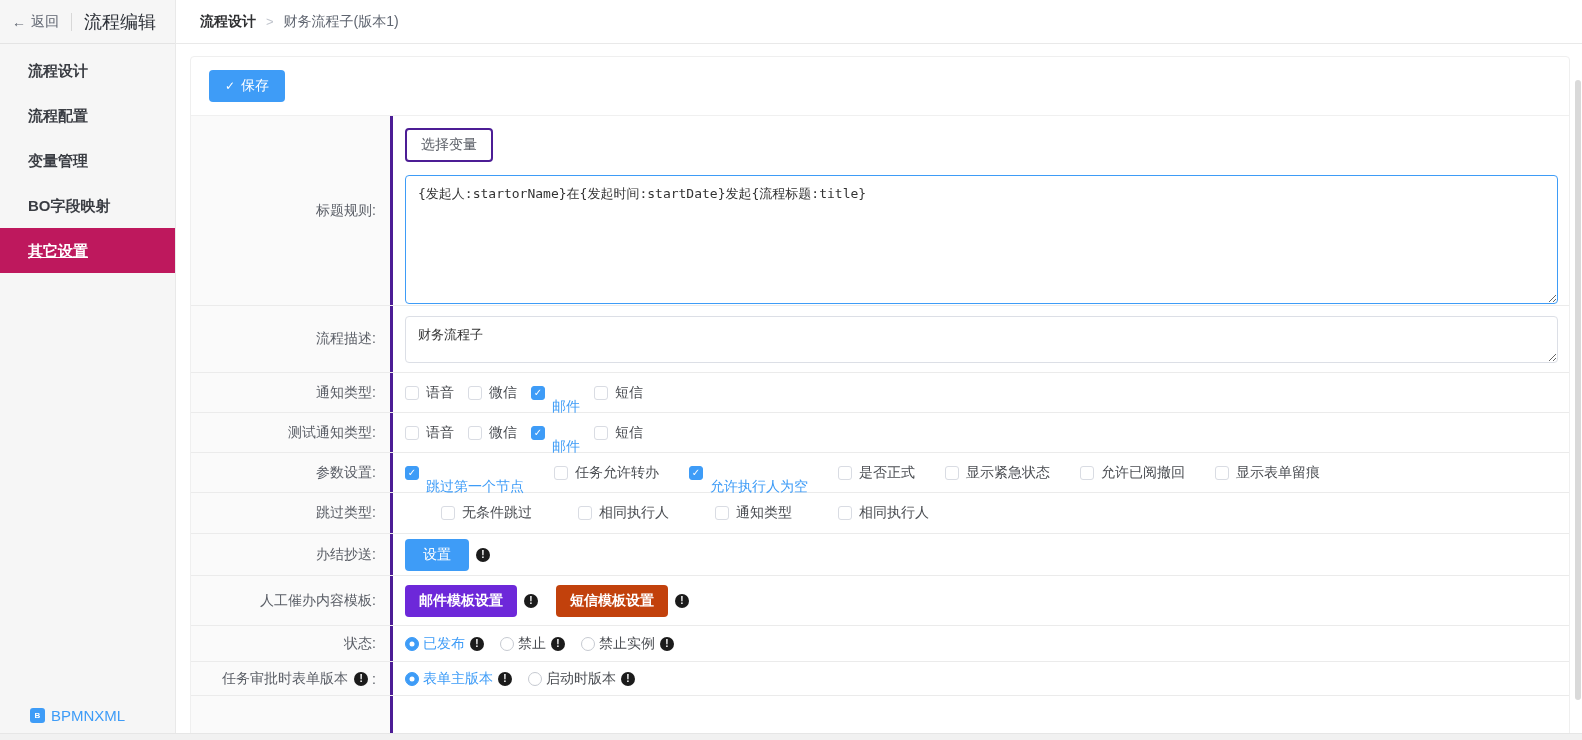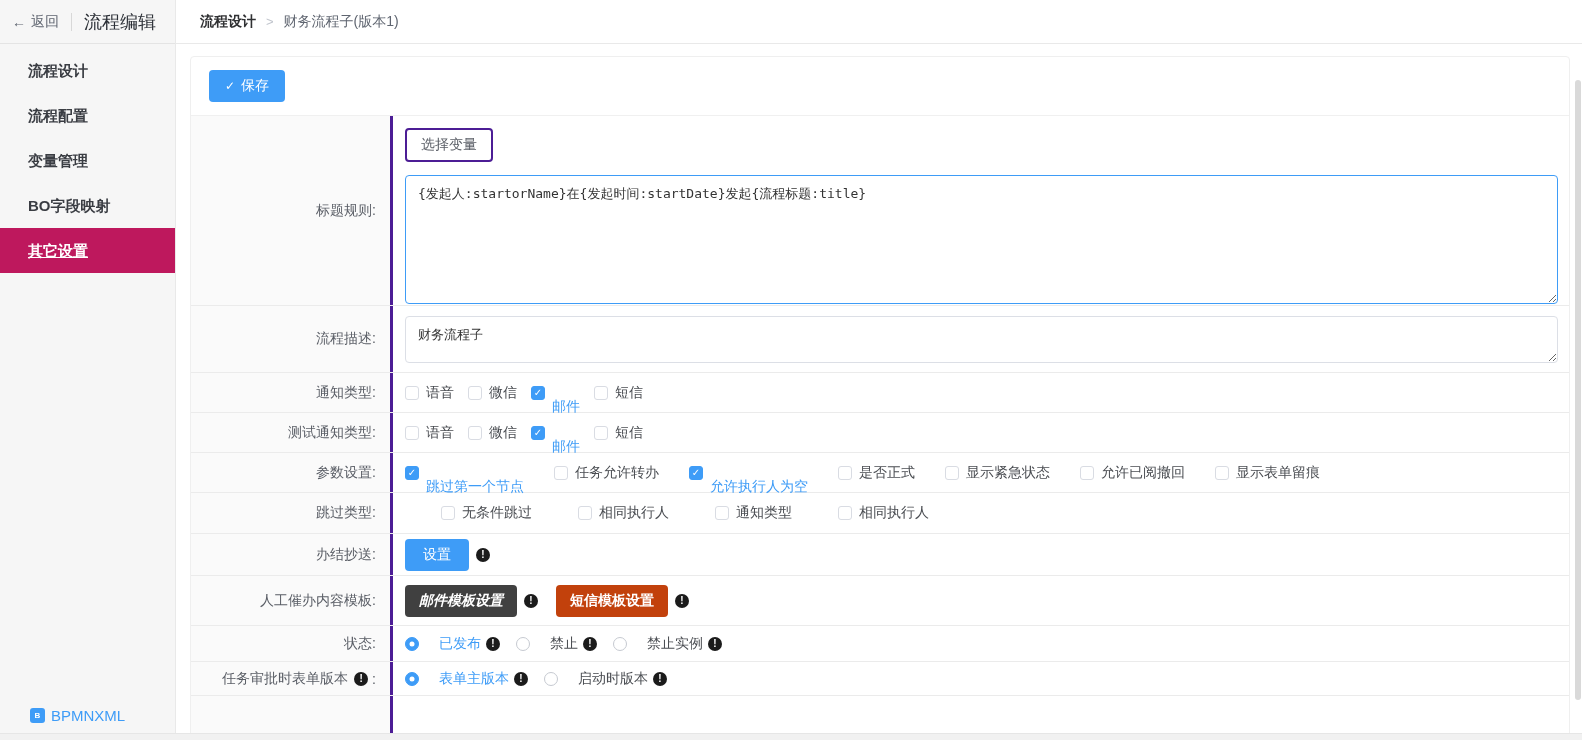--- a/index.html
+++ b/index.html
@@ -27,21 +27,21 @@
   .bc-current { color:#5f6570; }
 
   .content { flex:1; padding:12px 12px 0 14px; overflow:hidden; }
   .card { border:1px solid #efefef; border-radius:4px; background:#fff; height:100%; }
   .toolbar { padding:13px 18px; border-bottom:1px solid #f0f0f0; }
   .btn { display:inline-flex; align-items:center; justify-content:center; border:none; border-radius:4px; cursor:pointer; font-size:14px; font-family:inherit; }
   .btn-save { background:#3e9cf7; color:#fff; padding:7px 16px; gap:6px; }
   .btn-save .chk { font-size:12px; }
   .btn-plain { background:#fff; border:2px solid #4c1d95; color:#5a5e66; padding:6px 14px; }
   .btn-set { background:#3e9cf7; color:#fff; padding:7px 18px; }
-  .btn-green { background:#404040; color:#fff; padding:7px 14px; font-weight:bold;font-style:italic; }
+  .btn-green { background:#6d28d9; color:#fff; padding:7px 14px; font-weight:bold; }
   .btn-orange { background:#c2410c; color:#fff; padding:7px 14px; font-weight:bold; }
 
   
   .form { }
   .frow { display:flex; border-bottom:1px solid #ebebeb; }
   .fl { width:202px; flex:0 0 202px; background:#fafafa; border-right:3px solid #4c1d95; display:flex; align-items:center; justify-content:flex-end; padding-right:14px; color:#5a5e66; text-align:right; gap:4px; }
   .fc { flex:1; display:flex; align-items:center; padding-left:12px; min-width:0; }
   .r-title { height:190px; }
   .r-title .fc { flex-direction:column; align-items:stretch; padding:12px 11px 0 12px; }
   .r-desc { height:67px; }
@@ -65,21 +65,21 @@
   .cb-item.checked .cb-label { color:#3e9cf7;margin-top:28px; }
   .gap-mid .cb-item { margin-right:14px; }
   .gap-wide .cb-item { margin-right:30px; }
   .gap-tight .cb-item { margin-right:10px;padding-left:36px; }
 
   
   .rd-item { display:inline-flex; align-items:center; margin-right:16px; cursor:pointer; }
   .rd { width:14px; height:14px; border:1px solid #c6cad1; border-radius:50%; background:#fff; position:relative; }
   .rd-item.sel .rd { background:#3e9cf7; border-color:#3e9cf7; }
   .rd-item.sel .rd::after { content:""; position:absolute; width:5px; height:5px; background:#fff; border-radius:50%; left:50%; top:50%; transform:translate(-50%,-50%); }
-  .rd-label { margin-left:20px; color:#4a4d52; }
+  .rd-label { margin-left:4px; color:#4a4d52; }
   .rd-item.sel .rd-label { color:#3e9cf7; }
 
   .badge { width:14px; height:14px; background:#1b1b1b; border-radius:50%; color:#fff; font-size:10px; font-weight:bold; display:inline-flex; align-items:center; justify-content:center; margin-left:7px; flex:0 0 14px; }
   .rd-item .badge { margin-left:5px; }
   .fl .badge { margin-left:2px; }
 
   .mr18 { margin-right:18px; }
 
   
   .vscroll { position:absolute; right:1px; top:80px; width:6px; height:620px; background:#d9d9d9; border-radius:3px; z-index:5; }

